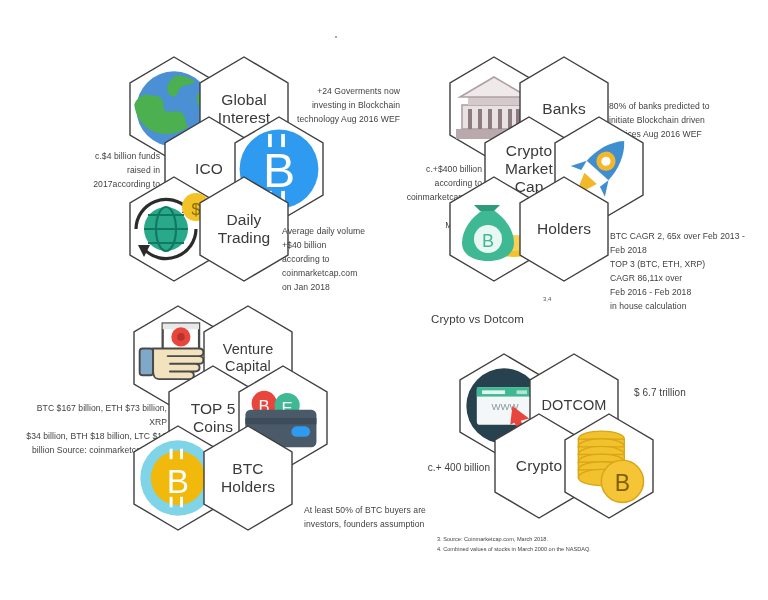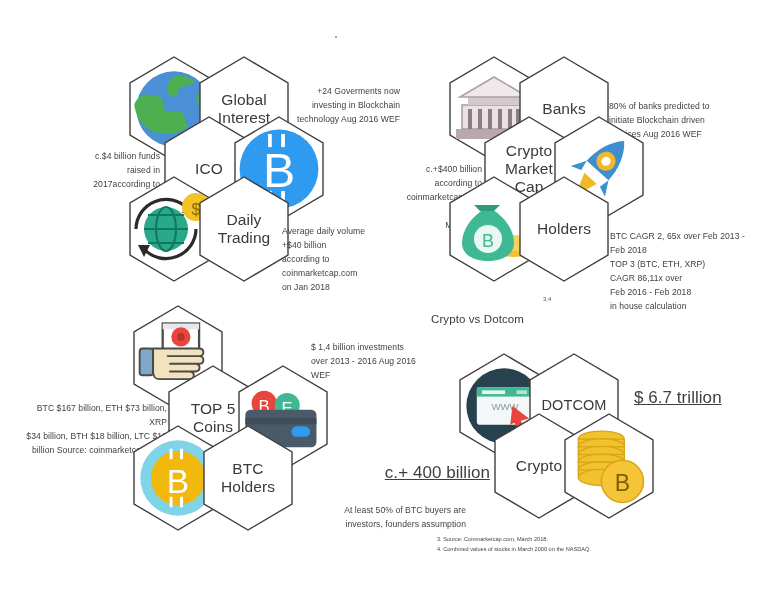--- a/index.html
+++ b/index.html
@@ -26,21 +26,21 @@
     display:flex;align-items:center;justify-content:center;
   }
 
   
   .note{
     position:absolute;font-size:8.6px;line-height:1.62;color:#3f3f3f;
     letter-spacing:.05px;white-space:pre-line;
   }
   .note.r{text-align:right;}
   .note.l{text-align:left;}
-  .note.big{font-size:17px;line-height:1.5;text-decoration:underline;}
+  .note.big{font-size:10px;line-height:1.5;}
 
   .section-cap{
     position:absolute;font-size:11.5px;color:#3a3a3a;letter-spacing:.1px;
   }
   .sup{position:absolute;font-size:6px;color:#555;}
   .footnotes{
     position:absolute;font-size:5.6px;line-height:1.75;color:#444;white-space:pre-line;
   }
 </style>
 </head>
@@ -239,23 +239,27 @@
       <svg width="48" height="44" viewBox="0 0 48 44">
         <rect x="16" y="4" width="19" height="14" fill="#fff" stroke="#4a4a4a" stroke-width="1.2"></rect>
         <path d="M16 4h19v3H16z" fill="#e8e8e8"></path>
         <circle cx="25.5" cy="11" r="5" fill="#e8453c"></circle>
         <circle cx="25.5" cy="11" r="2" fill="#b5352e"></circle>
         <rect x="4" y="17" width="7" height="14" rx="1.5" fill="#7fa8c9" stroke="#4a4a4a" stroke-width="1"></rect>
         <path d="M11 17h24c3 0 3 4 0 4H19c-2 0 4 0 4 0h12c3 0 3 4 0 4H20c-1 0 3 0 3 0h10c3 0 3 4 0 4H20c-1 0 2 0 2 0h8c3 0 3 4 0 4H14c-2 0-3-2-3-4z" fill="#f2e2bd" stroke="#4a4a4a" stroke-width="1"></path>
       </svg>
     </div>
   </div>
-  <div class="note l" style="left:311px;top:341px;width:126px;">$ 1,4 billion investments
-over 2013 - 2016 Aug 2016
-WEF</div>
+  <div class="hex" style="left:202px;top:305px;">
+    <svg viewBox="0 0 92 106">
+        <polygon points="46,1 90,27 90,79 46,105 2,79 2,27" fill="#fff" stroke="#3f3f3f" stroke-width="1.4"></polygon>
+      </svg>
+    <div class="hexlabel sm" style="white-space:pre-line;">Venture
+Capital</div>
+  </div>
 
   <div class="hex" style="left:167px;top:365px;">
     <svg viewBox="0 0 92 106">
         <polygon points="46,1 90,27 90,79 46,105 2,79 2,27" fill="#fff" stroke="#3f3f3f" stroke-width="1.4"></polygon>
       </svg>
     <div class="hexlabel" style="white-space:pre-line;">TOP 5
 Coins</div>
   </div>
   <div class="note r" style="left:22px;top:402px;width:145px;">BTC $167 billion, ETH $73 billion, XRP
 $34 billion, BTH $18 billion, LTC $10
@@ -295,21 +299,21 @@
       </svg>
     </div>
   </div>
   <div class="hex" style="left:202px;top:425px;">
     <svg viewBox="0 0 92 106">
         <polygon points="46,1 90,27 90,79 46,105 2,79 2,27" fill="#fff" stroke="#3f3f3f" stroke-width="1.4"></polygon>
       </svg>
     <div class="hexlabel" style="white-space:pre-line;">BTC
 Holders</div>
   </div>
-  <div class="note l" style="left:316px;top:504px;width:150px;text-align:right;">At least 50% of BTC buyers are
+  <div class="note l" style="left:304px;top:504px;width:150px;">At least 50% of BTC buyers are
 investors, founders assumption</div>
 
   <div class="hex" style="left:458px;top:353px;text-align:right;">
     <svg viewBox="0 0 92 106">
         <polygon points="46,1 90,27 90,79 46,105 2,79 2,27" fill="#fff" stroke="#3f3f3f" stroke-width="1.4"></polygon>
       </svg>
     <div class="icon">
       <svg width="44" height="44" viewBox="0 0 44 44">
         <circle cx="22" cy="22" r="18" fill="#27414f"></circle>
         <rect x="9" y="13" width="26" height="18" rx="1.5" fill="#f4f7f7"></rect>

